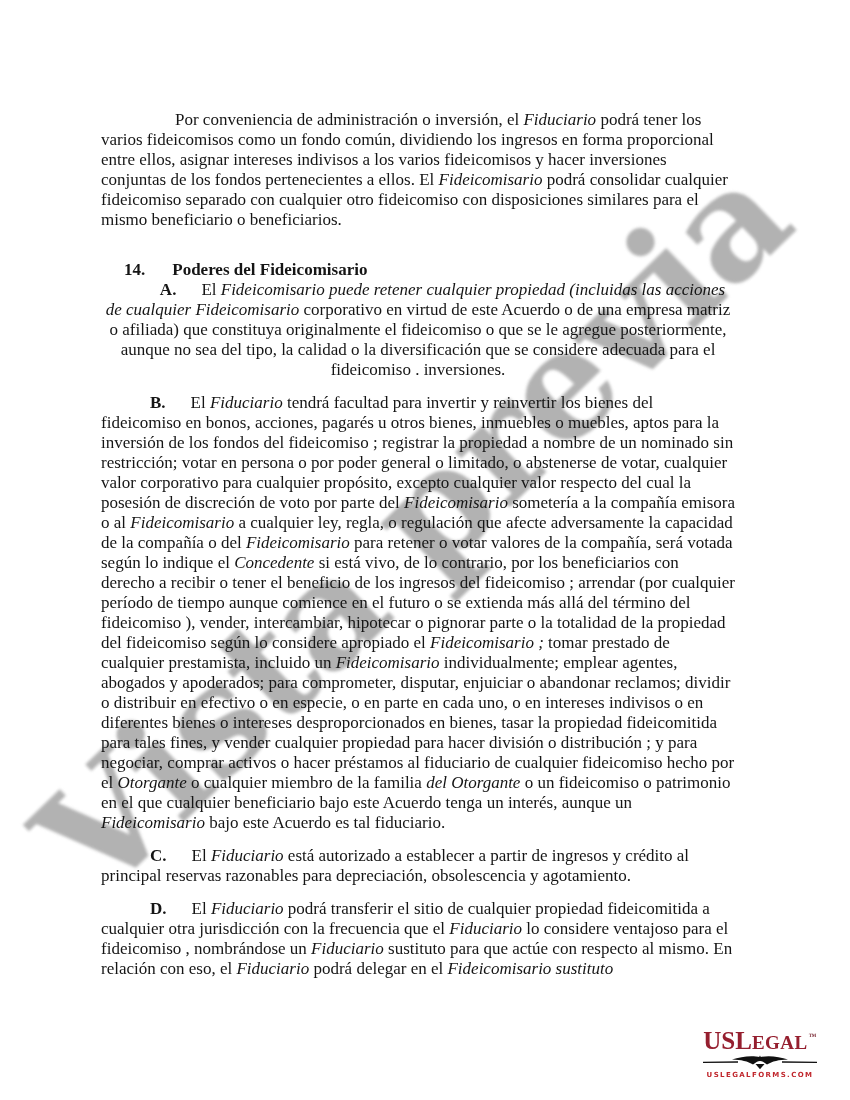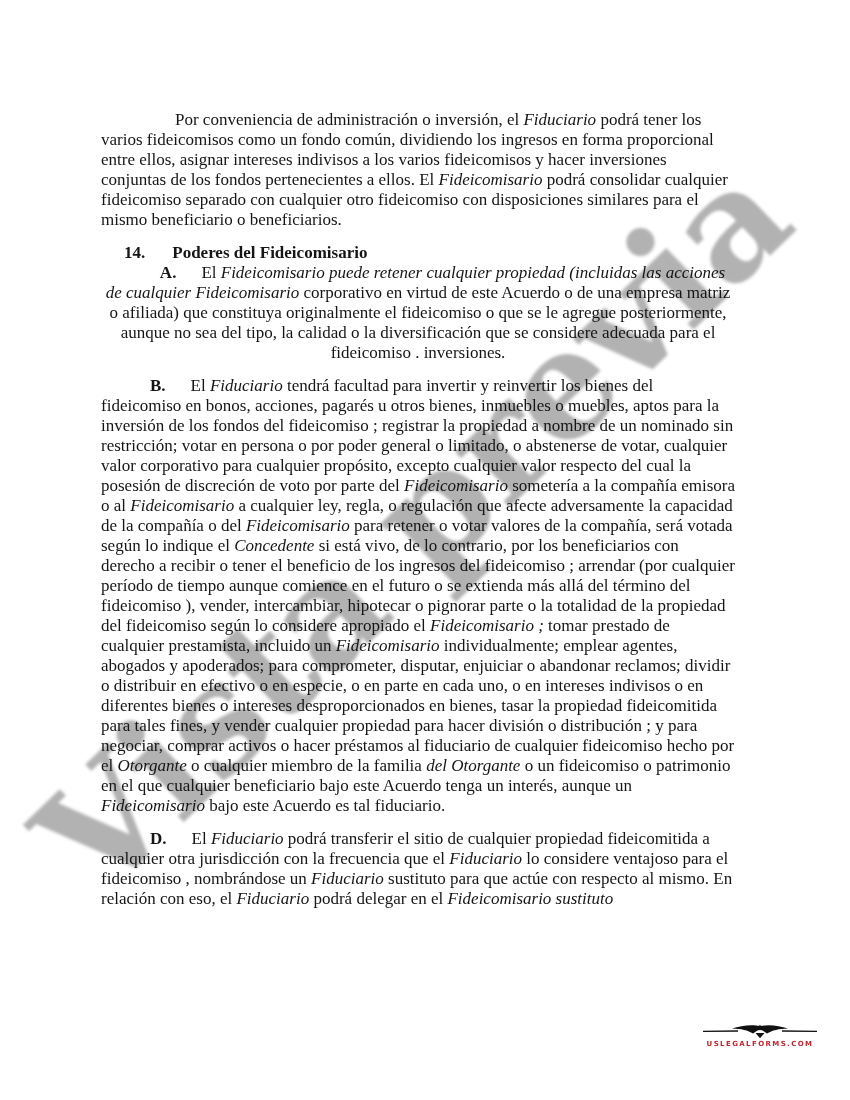--- a/index.html
+++ b/index.html
@@ -30,21 +30,21 @@
   
   .doc {
     position:absolute;
     left:101px; top:97px;
     width:634px;
     font-size:17px;
     line-height:20px;
     color:#151515;
     z-index:1;
   }
-  .section + .section { margin-top:13px; }
+  .section + .section { margin-top:30px; }
   .heading { font-weight:bold; text-indent:23px; }
   .num-gap   { display:inline-block; width:27px; }
   .para { text-indent:74px; margin-top:13px; }
   .para.labeled { text-indent:49px; }
   .heading + .para { margin-top:0;text-align:center; }
   .label { font-weight:bold; }
   .label-gap { display:inline-block; width:25px; }
   .seg.i { font-style:italic; }
 
   
@@ -82,25 +82,29 @@
 <div class="watermark">Vista previa</div>
 
 <div class="doc" id="doc-body">
     <div class="section">
       <div class="para"><span class="seg">Por conveniencia de administración o inversión, el </span><span class="seg i">Fiduciario</span><span class="seg"> podrá tener los varios fideicomisos como un fondo común, dividiendo los ingresos en forma proporcional entre ellos, asignar intereses indivisos a los varios fideicomisos y hacer inversiones conjuntas de los fondos pertenecientes a ellos. El </span><span class="seg i">Fideicomisario</span><span class="seg"> podrá consolidar cualquier fideicomiso separado con cualquier otro fideicomiso con disposiciones similares para el mismo beneficiario o beneficiarios.</span></div>
     </div>
     <div class="section">
       <div class="heading"><span>14.</span><span class="num-gap"></span><span>Poderes del Fideicomisario</span></div>
       <div class="para labeled"><span class="label">A.</span><span class="label-gap"></span><span class="seg">El </span><span class="seg i">Fideicomisario puede retener cualquier propiedad (incluidas las acciones de cualquier Fideicomisario</span><span class="seg"> corporativo en virtud de este Acuerdo o de una empresa matriz o afiliada) que constituya originalmente el fideicomiso o que se le agregue posteriormente, aunque no sea del tipo, la calidad o la diversificación que se considere adecuada para el fideicomiso . inversiones.</span></div>
       <div class="para labeled"><span class="label">B.</span><span class="label-gap"></span><span class="seg">El </span><span class="seg i">Fiduciario</span><span class="seg"> tendrá facultad para invertir y reinvertir los bienes del fideicomiso en bonos, acciones, pagarés u otros bienes, inmuebles o muebles, aptos para la inversión de los fondos del fideicomiso ; registrar la propiedad a nombre de un nominado sin restricción; votar en persona o por poder general o limitado, o abstenerse de votar, cualquier valor corporativo para cualquier propósito, excepto cualquier valor respecto del cual la posesión de discreción de voto por parte del </span><span class="seg i">Fideicomisario</span><span class="seg"> sometería a la compañía emisora o al </span><span class="seg i">Fideicomisario</span><span class="seg"> a cualquier ley, regla, o regulación que afecte adversamente la capacidad de la compañía o del </span><span class="seg i">Fideicomisario</span><span class="seg"> para retener o votar valores de la compañía, será votada según lo indique el </span><span class="seg i">Concedente</span><span class="seg"> si está vivo, de lo contrario, por los beneficiarios con derecho a recibir o tener el beneficio de los ingresos del fideicomiso ; arrendar (por cualquier período de tiempo aunque comience en el futuro o se extienda más allá del término del fideicomiso ), vender, intercambiar, hipotecar o pignorar parte o la totalidad de la propiedad del fideicomiso según lo considere apropiado el </span><span class="seg i">Fideicomisario ;</span><span class="seg"> tomar prestado de cualquier prestamista, incluido un </span><span class="seg i">Fideicomisario</span><span class="seg"> individualmente; emplear agentes, abogados y apoderados; para comprometer, disputar, enjuiciar o abandonar reclamos; dividir o distribuir en efectivo o en especie, o en parte en cada uno, o en intereses indivisos o en diferentes bienes o intereses desproporcionados en bienes, tasar la propiedad fideicomitida para tales fines, y vender cualquier propiedad para hacer división o distribución ; y para negociar, comprar activos o hacer préstamos al fiduciario de cualquier fideicomiso hecho por el </span><span class="seg i">Otorgante</span><span class="seg"> o cualquier miembro de la familia </span><span class="seg i">del Otorgante</span><span class="seg"> o un fideicomiso o patrimonio en el que cualquier beneficiario bajo este Acuerdo tenga un interés, aunque un </span><span class="seg i">Fideicomisario</span><span class="seg"> bajo este Acuerdo es tal fiduciario.</span></div>
+      <div class="para labeled"><span class="label">C.</span><span class="label-gap"></span><span class="seg">El </span><span class="seg i">Fiduciario</span><span class="seg"> está autorizado a establecer a partir de ingresos y crédito al principal reservas razonables para depreciación, obsolescencia y agotamiento.</span></div>
       <div class="para labeled"><span class="label">D.</span><span class="label-gap"></span><span class="seg">El </span><span class="seg i">Fiduciario</span><span class="seg"> podrá transferir el sitio de cualquier propiedad fideicomitida a cualquier otra jurisdicción con la frecuencia que el </span><span class="seg i">Fiduciario</span><span class="seg"> lo considere ventajoso para el fideicomiso , nombrándose un </span><span class="seg i">Fiduciario</span><span class="seg"> sustituto para que actúe con respecto al mismo. En relación con eso, el </span><span class="seg i">Fiduciario</span><span class="seg"> podrá delegar en el </span><span class="seg i">Fideicomisario sustituto</span></div>
     </div>
   </div>
 
 <div class="logo">
+  <div class="wordmark">
+    <span class="wm-big">USL</span><span class="wm-small">EGAL</span><span class="wm-tm">™</span>
+  </div>
   <svg class="eagle" width="118" height="15" viewBox="0 0 118 15">
     <g fill="#111111">
       <path d="M2 6.8 L37 6.3 L37 7.7 L2 7.9 Z"></path>
       <path d="M116 6.8 L81 6.3 L81 7.7 L116 7.9 Z"></path>
       <path d="M59 2.2 C52 0.2 40 1.2 31 4.6 C40 4.9 47 6.4 52 9.6 L56 6.8 C57.5 5.8 60.5 5.8 62 6.8 L66 9.6 C71 6.4 78 4.9 87 4.6 C78 1.2 66 0.2 59 2.2 Z"></path>
       <path d="M57.3 3.6 L59 0.6 L60.7 3.6 Z"></path>
       <path d="M54.5 9 L59 14.2 L63.5 9 Z"></path>
     </g>
   </svg>
   <div class="domain">USLEGALFORMS.COM</div>

